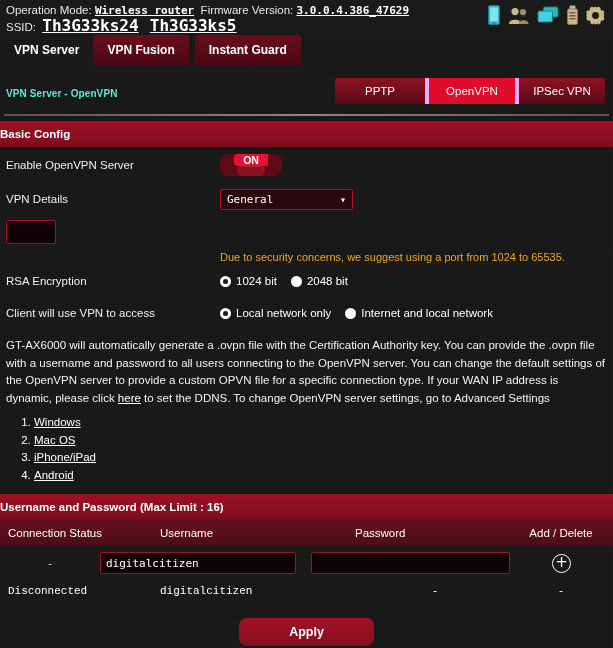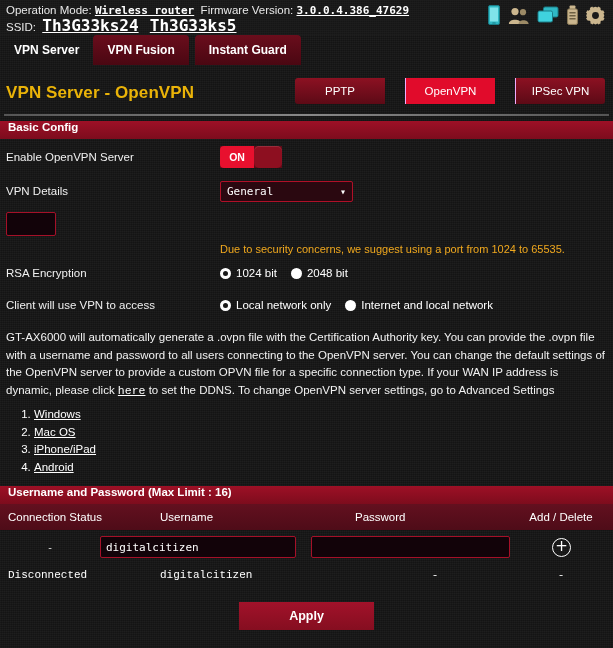--- a/index.html
+++ b/index.html
@@ -100,23 +100,23 @@
 
   
   .titlerow {
     position: relative;
     height: 42px;
     display: flex;
     align-items: center;
     padding-left: 6px;
   }
   .pagetitle {
-    font-size: 17px;
-    font-weight: bold;
-    color: #eab308;
+    font-size: 10px;
+    font-weight: bold;
+    color: #5eead4;
     letter-spacing: 0.1px;
   }
   .proto-group {
     position: absolute;
     right: 8px;
     top: 6px;
     display: flex;
     border-radius: 3px;
     overflow: hidden;
   }
@@ -128,33 +128,33 @@
     justify-content: center;
     font-size: 11.5px;
     color: #ffffff;
     background: linear-gradient(180deg, #8c1122 0%, #5c0a16 100%);
   }
   .proto.active {
     background: #e0082a;
     background: linear-gradient(180deg, #e8placeholder 0%, #d9001f 100%);
     background-color: #e10b2b;
   }
-  .proto + .proto { border-left: 1px solid #f0abfc; margin-left: 20px; }
+  .proto + .proto { border-left: 4px solid #f0abfc; }
 
   .title-underline {
     height: 2px;
     margin: 0 4px;
     background: linear-gradient(90deg, #555 0%, #888 50%, #555 100%);
   }
 
   
   .sect-head {
-    height: 18px;
-    display: flex;
-    padding-left: 8px;
+    height: 26px;
+    display: flex;
+    align-items: center;
     font-size: 11.5px;
     font-weight: bold;
     color: #ffffff;
     background: linear-gradient(180deg, #9e1026 0%, #7d0c1d 100%);
     margin-top: 5px;
   }
 
   
   .frow {
     display: flex;
@@ -168,26 +168,27 @@
     flex: 0 0 214px;
     color: #f0f0f0;
     font-size: 11.5px;
   }
   .fctl { flex: 1; display: flex; align-items: center; }
 
   
   .toggle {
     width: 62px;
     height: 22px;
-    border-radius: 0;
+    border-radius: 8px;
     display: flex;
     align-items: center;
     background: #5e0b17;
     position: relative;
     overflow: hidden;
+    flex-direction: column;
   }
   .toggle .on-part {
     width: 34px;
     height: 22px;
     background: #e8102e;
     display: flex;
     align-items: center;
     justify-content: center;
     font-size: 10.5px;
     font-weight: bold;
@@ -277,21 +278,20 @@
   .desc {
     font-size: 11.5px;
     line-height: 17.5px;
     color: #f2f2f2;
     padding: 8px 8px 0 6px;
     text-align: left;
   }
   .desc a, .lnk {
     color: #ffffff;
     text-decoration: underline;
-    font-family: Liberation Mono, monospace;
   }
   .oslist {
     margin: 7px 0 0 0;
     padding-left: 34px;
     font-size: 11.5px;
     line-height: 16.5px;
     color: #ffffff;
   }
   .oslist li { margin-bottom: 1px; }
   .oslist a { color: #ffffff; text-decoration: underline; }
@@ -353,21 +353,21 @@
 
   
   .applywrap {
     display: flex;
     justify-content: center;
     margin-top: 14px;
   }
   .apply-btn {
     width: 135px;
     height: 28px;
-    border-radius: 0;
+    border-radius: 8px;
     background: linear-gradient(180deg, #a2122a 0%, #850e20 100%);
     display: flex;
     align-items: center;
     justify-content: center;
     font-size: 12.5px;
     font-weight: bold;
     color: #ffffff;
     border: 0;
     font-family: "Liberation Sans", sans-serif;
   }

